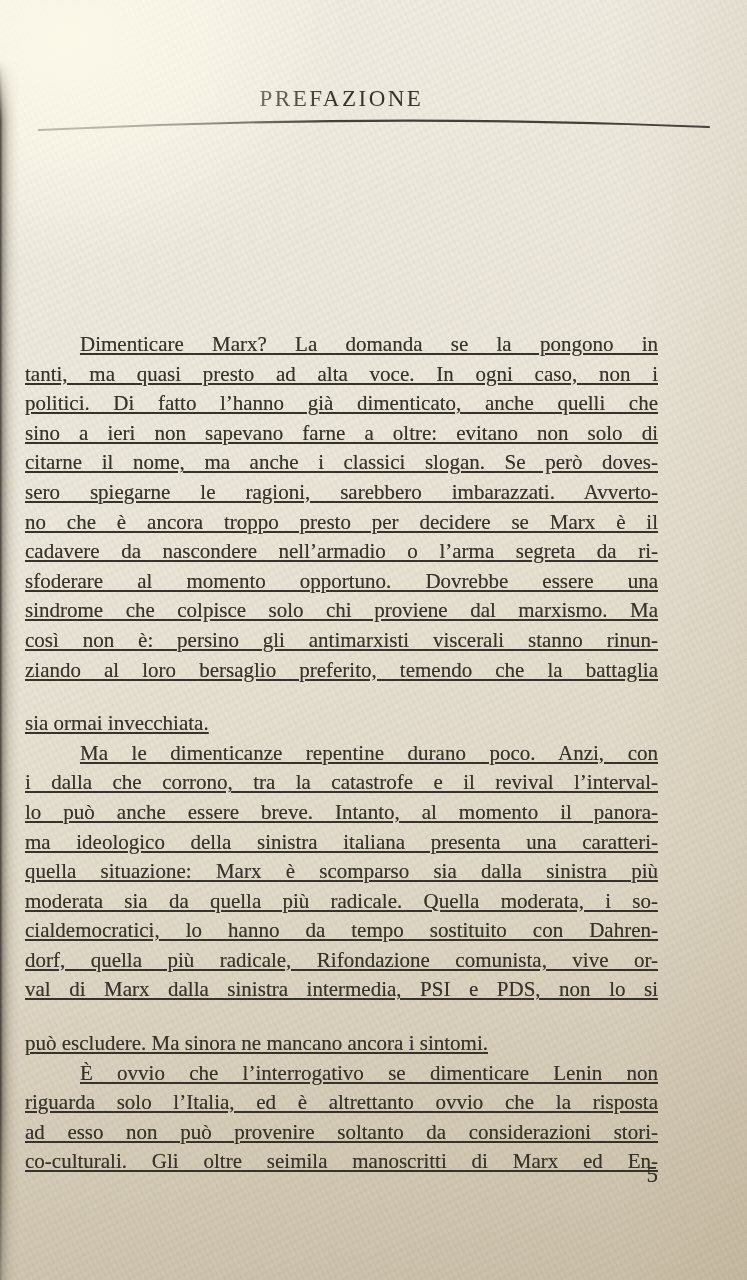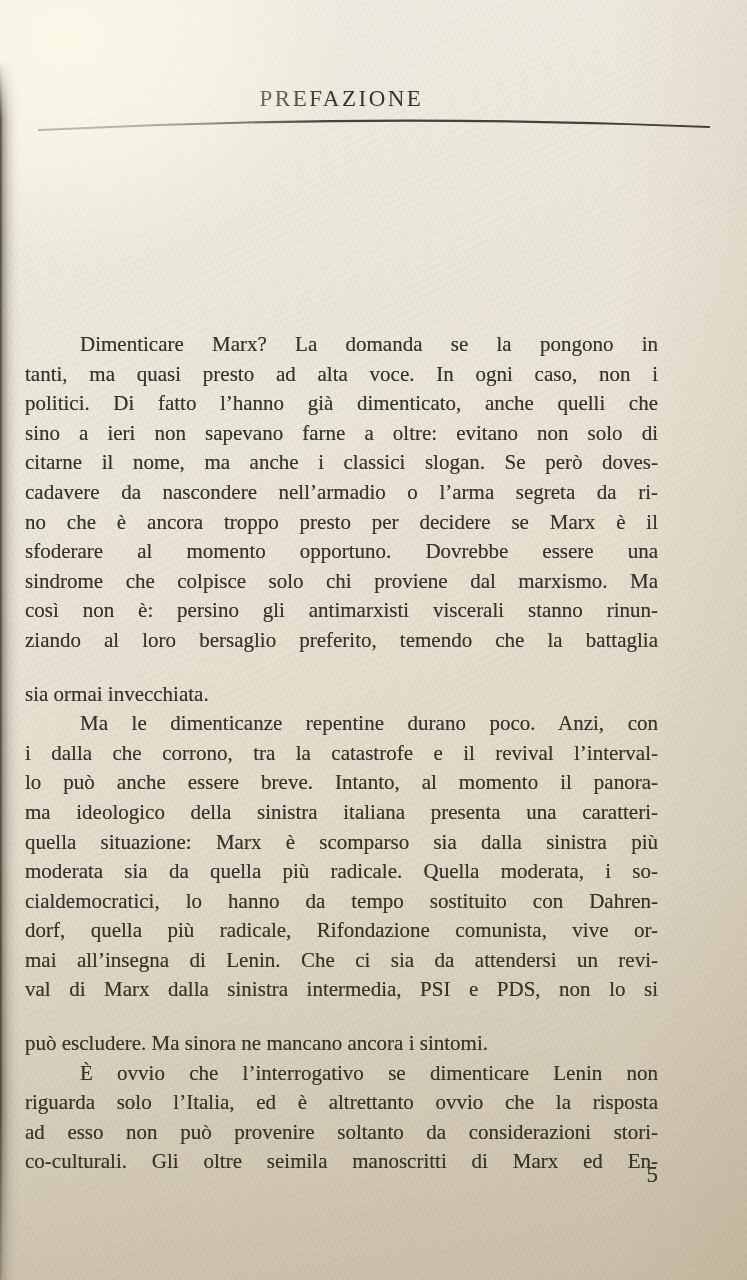--- a/index.html
+++ b/index.html
@@ -98,20 +98,21 @@
     width: 633px;
     font-size: 21px;
     line-height: 29.6px;
     color: var(--ink, #38332a);
     text-shadow: 0 0 0.5px rgba(56,51,42,0.55);
   }
   .line {
     text-align: justify;
     text-align-last: justify;
     white-space: normal;
+    text-decoration: underline;
   }
   .line.first { padding-left: 55px; }
   .line.last  { text-align-last: left; margin-top: 24px; }
   .pagenum {
     position: absolute;
     top: 1162px;
     right: 89px;
     font-size: 23px;
     color: var(--ink, #38332a);
     z-index: 2;
@@ -131,36 +132,36 @@
     <svg class="rule" viewBox="0 0 678 30" preserveAspectRatio="none">
       <path d="M 4 22 Q 341 5 674 19" fill="none" stroke="#45403a" stroke-width="2.2" stroke-linecap="round"></path>
     </svg>
 
     <div class="text-block">
         <div class="line first">Dimenticare Marx? La domanda se la pongono in</div>
         <div class="line">tanti, ma quasi presto ad alta voce. In ogni caso, non i</div>
         <div class="line">politici. Di fatto l’hanno già dimenticato, anche quelli che</div>
         <div class="line">sino a ieri non sapevano farne a oltre: evitano non solo di</div>
         <div class="line">citarne il nome, ma anche i classici slogan. Se però doves-</div>
+        <div class="line">sero spiegarne le ragioni, sarebbero imbarazzati. Avverto-</div>
+        <div class="line">no che è ancora troppo presto per decidere se Marx è il</div>
         <div class="line">cadavere da nascondere nell’armadio o l’arma segreta da ri-</div>
-        <div class="line">no che è ancora troppo presto per decidere se Marx è il</div>
         <div class="line">sfoderare al momento opportuno. Dovrebbe essere una</div>
         <div class="line">sindrome che colpisce solo chi proviene dal marxismo. Ma</div>
         <div class="line">così non è: persino gli antimarxisti viscerali stanno rinun-</div>
         <div class="line">ziando al loro bersaglio preferito, temendo che la battaglia</div>
         <div class="line last">sia ormai invecchiata.</div>
         <div class="line first">Ma le dimenticanze repentine durano poco. Anzi, con</div>
         <div class="line">i dalla che corrono, tra la catastrofe e il revival l’interval-</div>
         <div class="line">lo può anche essere breve. Intanto, al momento il panora-</div>
         <div class="line">ma ideologico della sinistra italiana presenta una caratteri-</div>
         <div class="line">quella situazione: Marx è scomparso sia dalla sinistra più</div>
         <div class="line">moderata sia da quella più radicale. Quella moderata, i so-</div>
         <div class="line">cialdemocratici, lo hanno da tempo sostituito con Dahren-</div>
         <div class="line">dorf, quella più radicale, Rifondazione comunista, vive or-</div>
-        <div class="line">mai all’insegna di Lenin. Che ci sia da attendersi un revi-</div>
         <div class="line">val di Marx dalla sinistra intermedia, PSI e PDS, non lo si</div>
         <div class="line last">può escludere. Ma sinora ne mancano ancora i sintomi.</div>
         <div class="line first">È ovvio che l’interrogativo se dimenticare Lenin non</div>
         <div class="line">riguarda solo l’Italia, ed è altrettanto ovvio che la risposta</div>
         <div class="line">ad esso non può provenire soltanto da considerazioni stori-</div>
         <div class="line">co-culturali. Gli oltre seimila manoscritti di Marx ed En-</div>
       </div>
   </div>
 
   <div class="pagenum">5</div>

